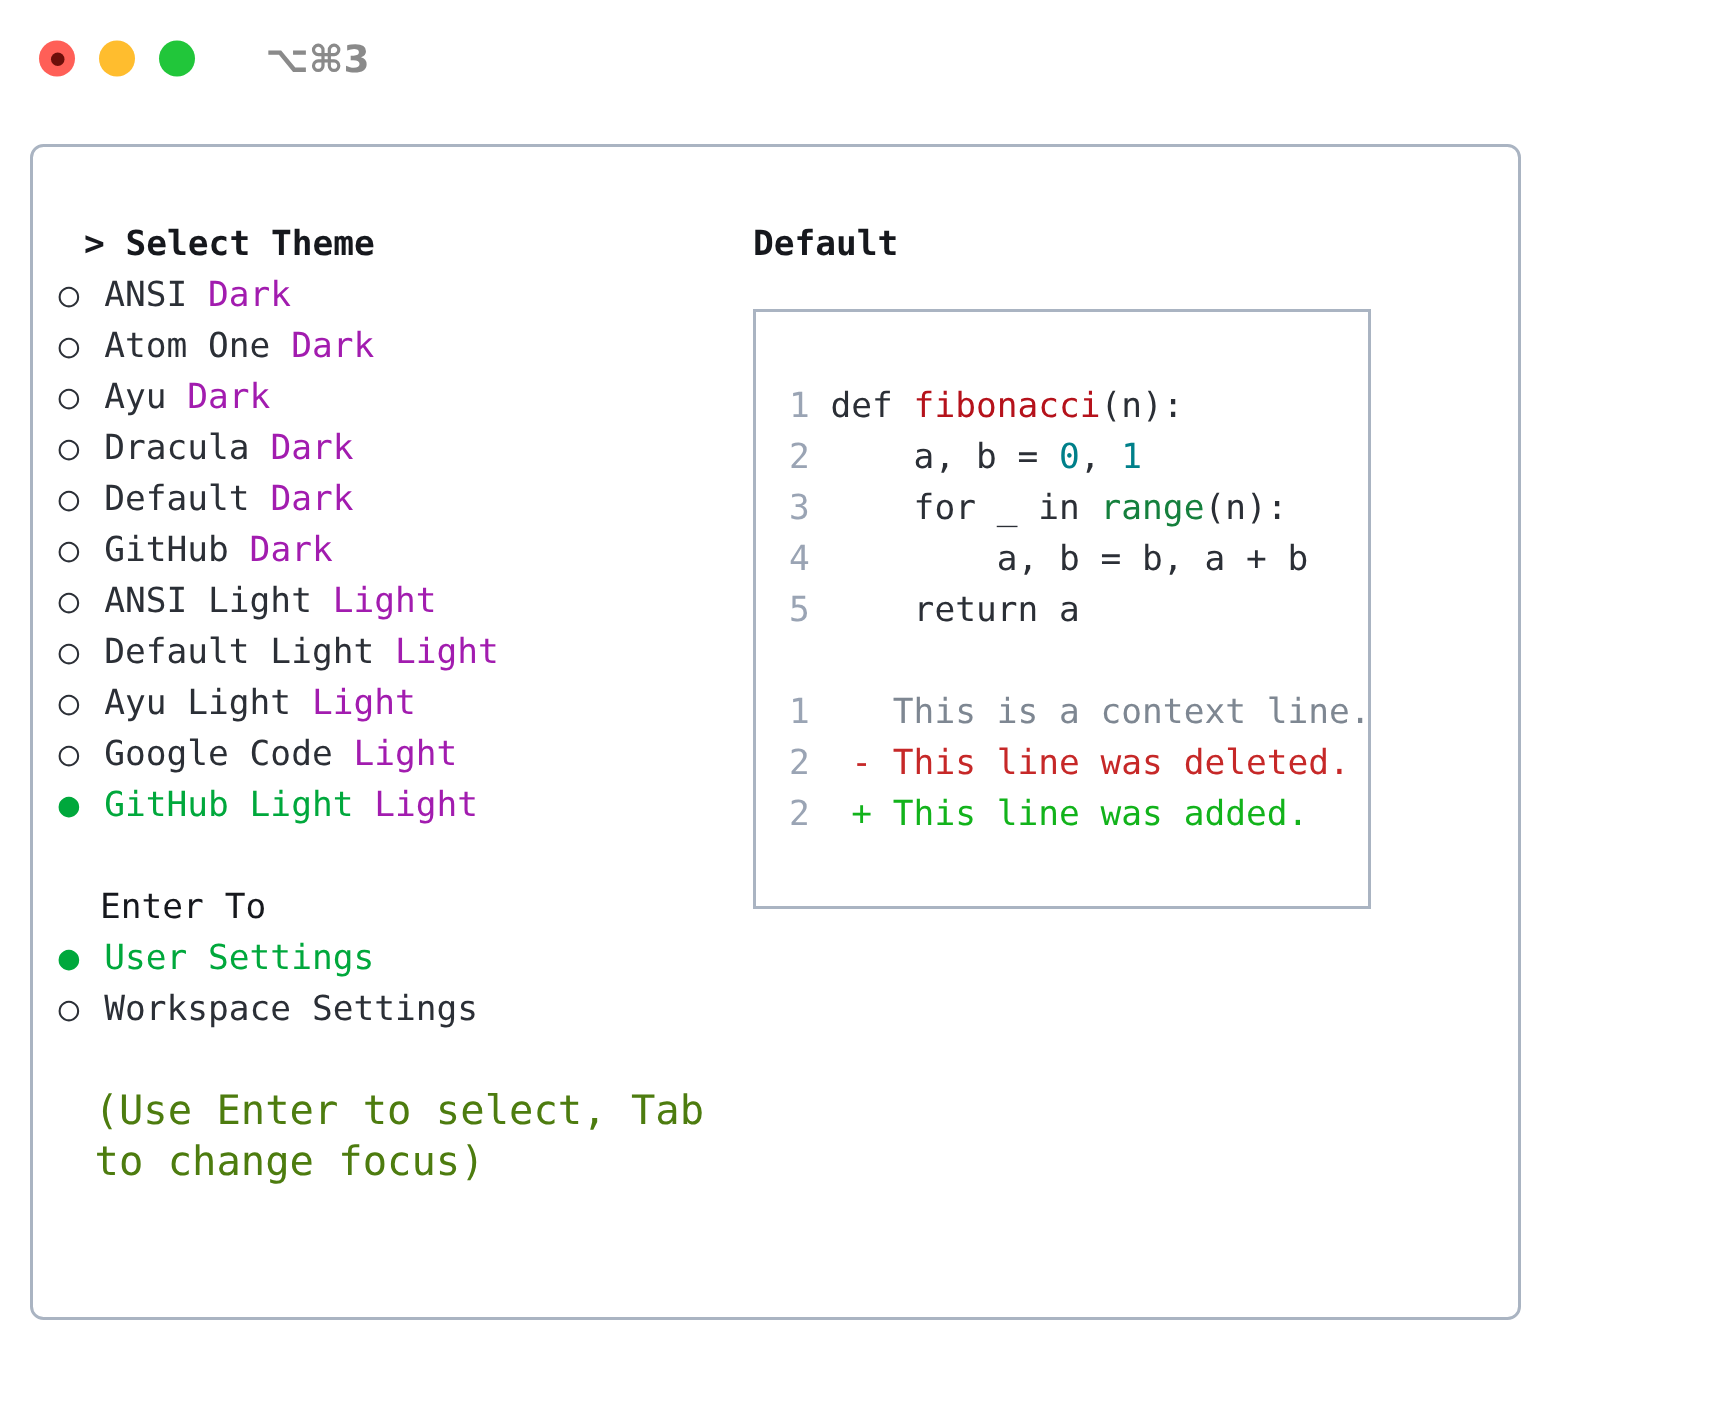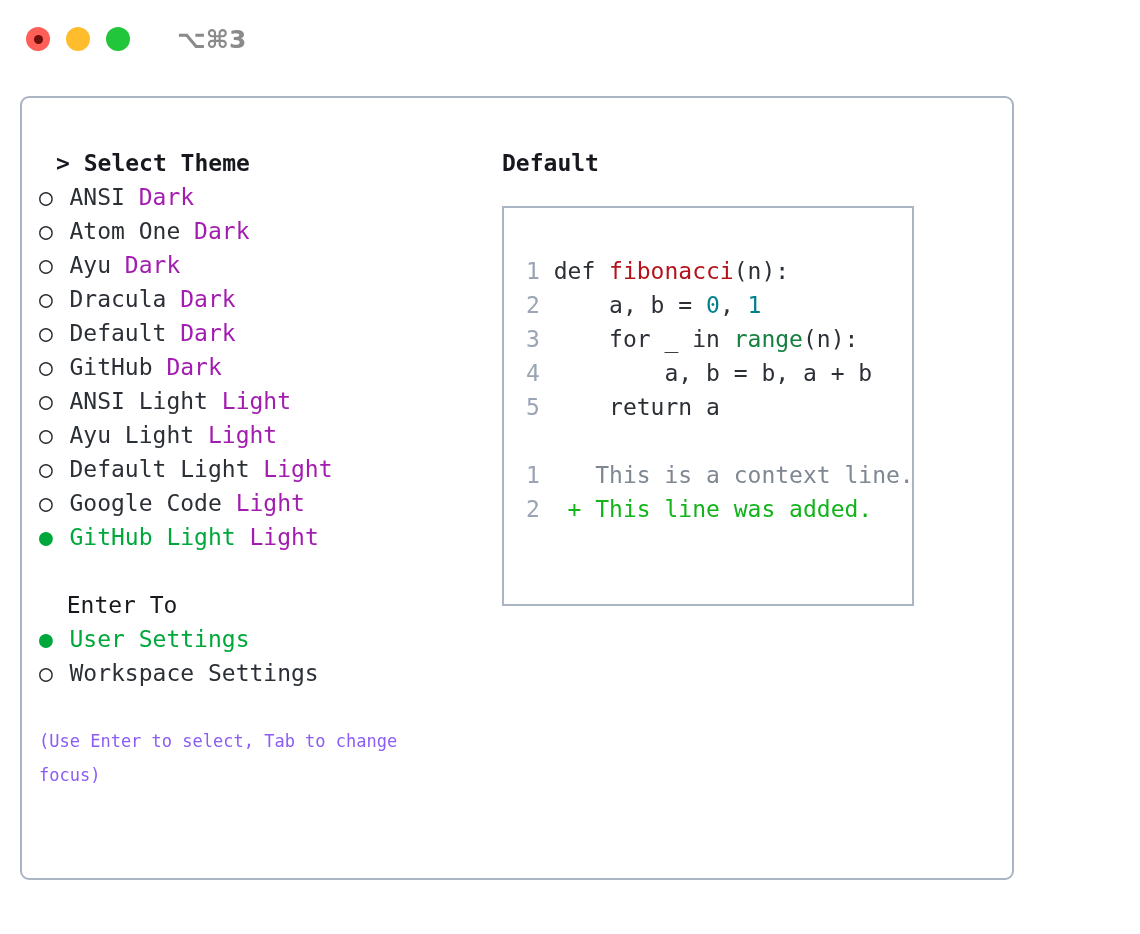--- a/index.html
+++ b/index.html
@@ -130,26 +130,27 @@
 
   .apply-header {
     font-size: 23px;
     color: #16181d;
     line-height: 34px;
     white-space: pre;
     margin-top: 34px;
   }
 
   .hint {
-    font-size: 17px;
-    line-height: 34px;
-    color: #8b5cf6;
+    font-size: 27px;
+    line-height: 34px;
+    color: #4d7c0f;
     width: 410px;
     margin-top: 34px;
     white-space: pre-wrap;
+    margin-left: 24px;
   }
 
   
   .right-col {
     position: absolute;
     left: 480px;
     top: 48px;
     width: 495px;
   }
   .preview-title {
@@ -222,22 +223,22 @@
       <div class="left-col">
         <div class="section-header">&gt; Select Theme</div>
         <div id="theme-list">
             <div class="opt"><span class="marker">○</span><span> </span><span class="label">ANSI</span><span class="tag"> Dark</span></div>
             <div class="opt"><span class="marker">○</span><span> </span><span class="label">Atom One</span><span class="tag"> Dark</span></div>
             <div class="opt"><span class="marker">○</span><span> </span><span class="label">Ayu</span><span class="tag"> Dark</span></div>
             <div class="opt"><span class="marker">○</span><span> </span><span class="label">Dracula</span><span class="tag"> Dark</span></div>
             <div class="opt"><span class="marker">○</span><span> </span><span class="label">Default</span><span class="tag"> Dark</span></div>
             <div class="opt"><span class="marker">○</span><span> </span><span class="label">GitHub</span><span class="tag"> Dark</span></div>
             <div class="opt"><span class="marker">○</span><span> </span><span class="label">ANSI Light</span><span class="tag"> Light</span></div>
+            <div class="opt"><span class="marker">○</span><span> </span><span class="label">Default Light</span><span class="tag"> Light</span></div>
             <div class="opt"><span class="marker">○</span><span> </span><span class="label">Ayu Light</span><span class="tag"> Light</span></div>
-            <div class="opt"><span class="marker">○</span><span> </span><span class="label">Default Light</span><span class="tag"> Light</span></div>
             <div class="opt"><span class="marker">○</span><span> </span><span class="label">Google Code</span><span class="tag"> Light</span></div>
             <div class="opt selected"><span class="marker">●</span><span> </span><span class="label">GitHub Light</span><span class="tag"> Light</span></div>
           </div>
 
         <div class="apply-header">  Enter To</div>
         <div id="apply-list">
             <div class="opt selected"><span class="marker">●</span><span> </span><span class="label">User Settings</span></div>
             <div class="opt"><span class="marker">○</span><span> </span><span class="label">Workspace Settings</span></div>
           </div>
 
@@ -250,20 +251,21 @@
           <div id="code-lines">
               <div class="code-line"><span class="ln">1</span><span class="tok-plain">def </span><span class="tok-fn">fibonacci</span><span class="tok-plain">(n):</span></div>
               <div class="code-line"><span class="ln">2</span><span class="tok-plain">    a, b = </span><span class="tok-num">0</span><span class="tok-plain">, </span><span class="tok-num">1</span></div>
               <div class="code-line"><span class="ln">3</span><span class="tok-plain">    for _ in </span><span class="tok-builtin">range</span><span class="tok-plain">(n):</span></div>
               <div class="code-line"><span class="ln">4</span><span class="tok-plain">        a, b = b, a + b</span></div>
               <div class="code-line"><span class="ln">5</span><span class="tok-plain">    return a</span></div>
             </div>
           <div class="code-gap"></div>
           <div id="diff-lines">
               <div class="diff-line diff-ctx"><span class="ln">1</span><span>   This is a context line.</span></div>
+              <div class="diff-line diff-del"><span class="ln">2</span><span> - This line was deleted.</span></div>
               <div class="diff-line diff-add"><span class="ln">2</span><span> + This line was added.</span></div>
             </div>
         </div>
       </div>
 
     </div>
   </div>
 
 </div>
 

